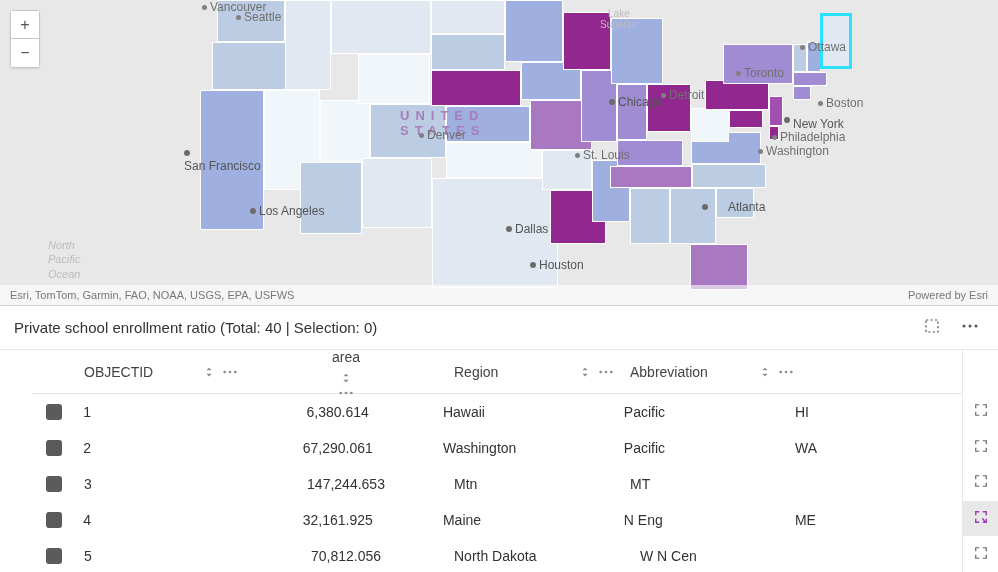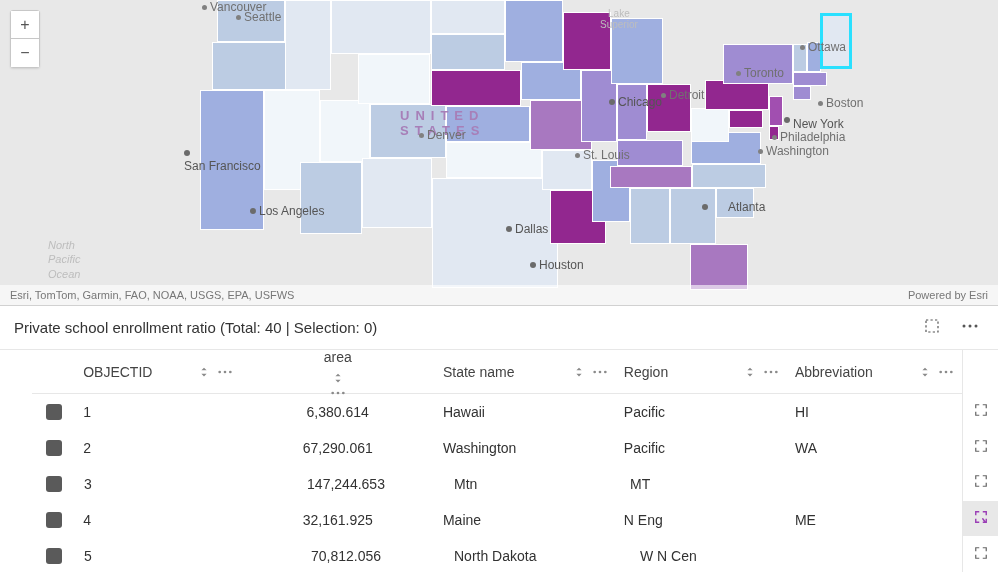--- a/index.html
+++ b/index.html
@@ -273,65 +273,50 @@
               </svg>
             </span>
             <span class="menu-icon">
               <svg viewBox="0 0 24 6">
                 <circle cx="4" cy="3" r="2" fill="currentColor"></circle>
                 <circle cx="12" cy="3" r="2" fill="currentColor"></circle>
                 <circle cx="20" cy="3" r="2" fill="currentColor"></circle>
               </svg>
             </span>
           </div>
-          <div class="cell th col-state">
-            <span class="th-label">State name</span>
+          <div class="cell th col-region">
+            <span class="th-label">Region</span>
             <span class="sort-icon">
               <svg viewBox="0 0 16 16" fill="currentColor">
                 <path d="M5 6l3-3 3 3H5zM5 10l3 3 3-3H5z"></path>
               </svg>
             </span>
             <span class="menu-icon">
               <svg viewBox="0 0 24 6">
                 <circle cx="4" cy="3" r="2" fill="currentColor"></circle>
                 <circle cx="12" cy="3" r="2" fill="currentColor"></circle>
                 <circle cx="20" cy="3" r="2" fill="currentColor"></circle>
               </svg>
             </span>
           </div>
-          <div class="cell th col-region">
-            <span class="th-label">Region</span>
+          <div class="cell th col-abbr">
+            <span class="th-label">Abbreviation</span>
             <span class="sort-icon">
               <svg viewBox="0 0 16 16" fill="currentColor">
                 <path d="M5 6l3-3 3 3H5zM5 10l3 3 3-3H5z"></path>
               </svg>
             </span>
             <span class="menu-icon">
               <svg viewBox="0 0 24 6">
                 <circle cx="4" cy="3" r="2" fill="currentColor"></circle>
                 <circle cx="12" cy="3" r="2" fill="currentColor"></circle>
                 <circle cx="20" cy="3" r="2" fill="currentColor"></circle>
               </svg>
             </span>
           </div>
-          <div class="cell th col-abbr">
-            <span class="th-label">Abbreviation</span>
-            <span class="sort-icon">
-              <svg viewBox="0 0 16 16" fill="currentColor">
-                <path d="M5 6l3-3 3 3H5zM5 10l3 3 3-3H5z"></path>
-              </svg>
-            </span>
-            <span class="menu-icon">
-              <svg viewBox="0 0 24 6">
-                <circle cx="4" cy="3" r="2" fill="currentColor"></circle>
-                <circle cx="12" cy="3" r="2" fill="currentColor"></circle>
-                <circle cx="20" cy="3" r="2" fill="currentColor"></circle>
-              </svg>
-            </span>
-          </div>
         </div>
       <div id="tbody">
           <div class="trow">
             <div class="cell sel-col">
               <div class="chk"></div>
             </div>
             <div class="cell col-objid">1</div>
             <div class="cell col-area">6,380.614</div>
             <div class="cell col-state">Hawaii</div>
             <div class="cell col-region">Pacific</div>

